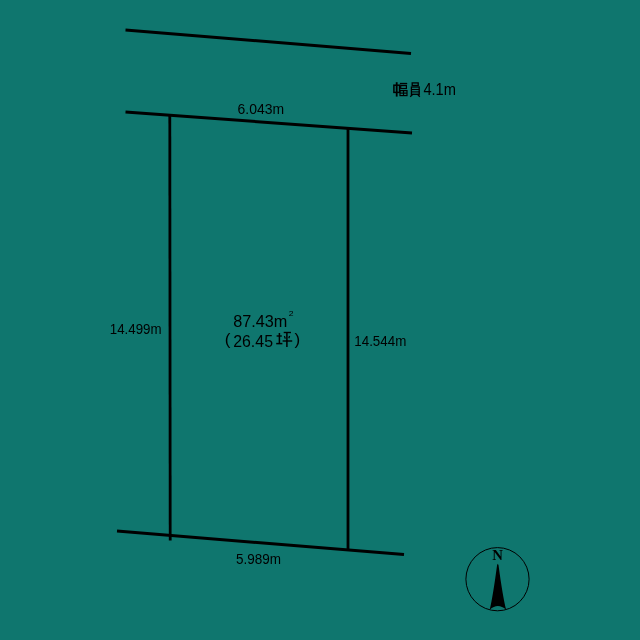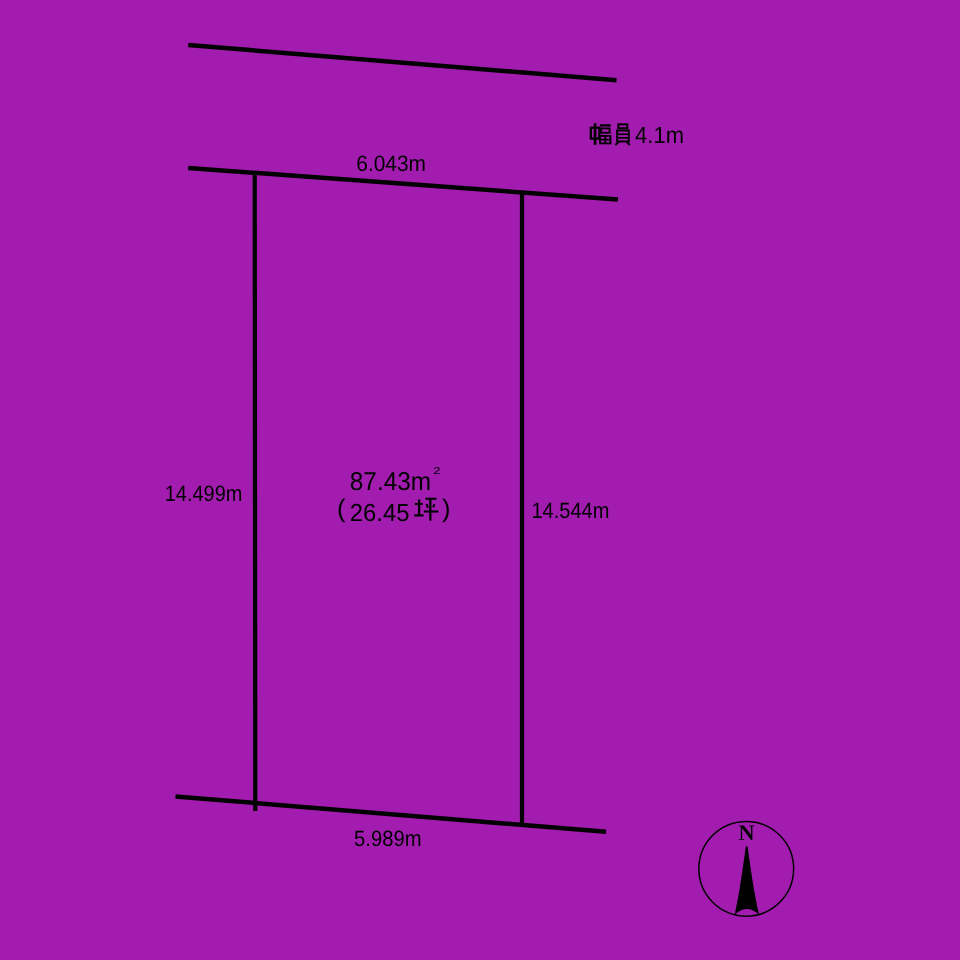--- a/index.html
+++ b/index.html
@@ -1,16 +1,16 @@
 <!DOCTYPE html>
 <html><head>
 <meta charset="utf-8">
 <style>
   html,body{margin:0;padding:0;background:#ffffff;}
-  #canvas{width:640px;height:640px;position:relative;overflow:hidden;background:#a21caf;}
+  #canvas{width:640px;height:640px;position:relative;overflow:hidden;background:#0f766e;}
   svg text{font-family:"Liberation Sans",sans-serif;fill:#000000;}
 </style>
 </head>
 <body>
 <div id="canvas">
 <svg width="640" height="640" viewBox="0 0 640 640" xmlns="http://www.w3.org/2000/svg">
 
   <line x1="125.5" y1="30" x2="411" y2="53.5" stroke="#000" stroke-width="3"></line>
 
   <line x1="125.5" y1="112" x2="412" y2="133" stroke="#000" stroke-width="3"></line>

